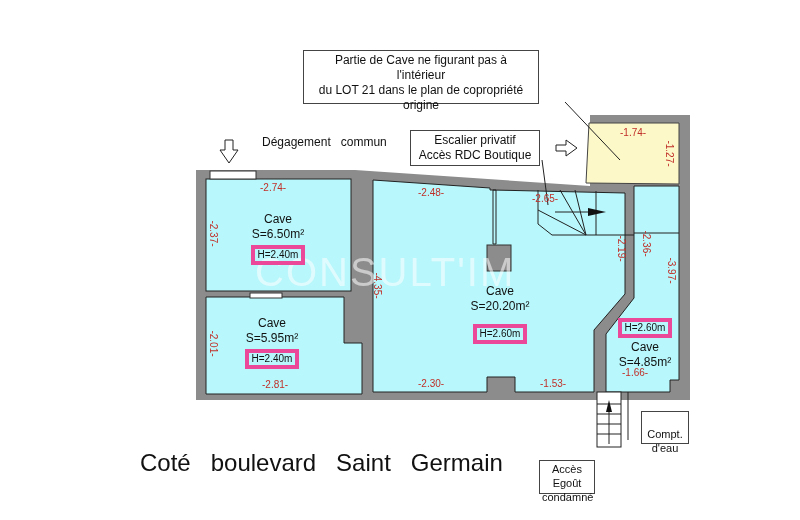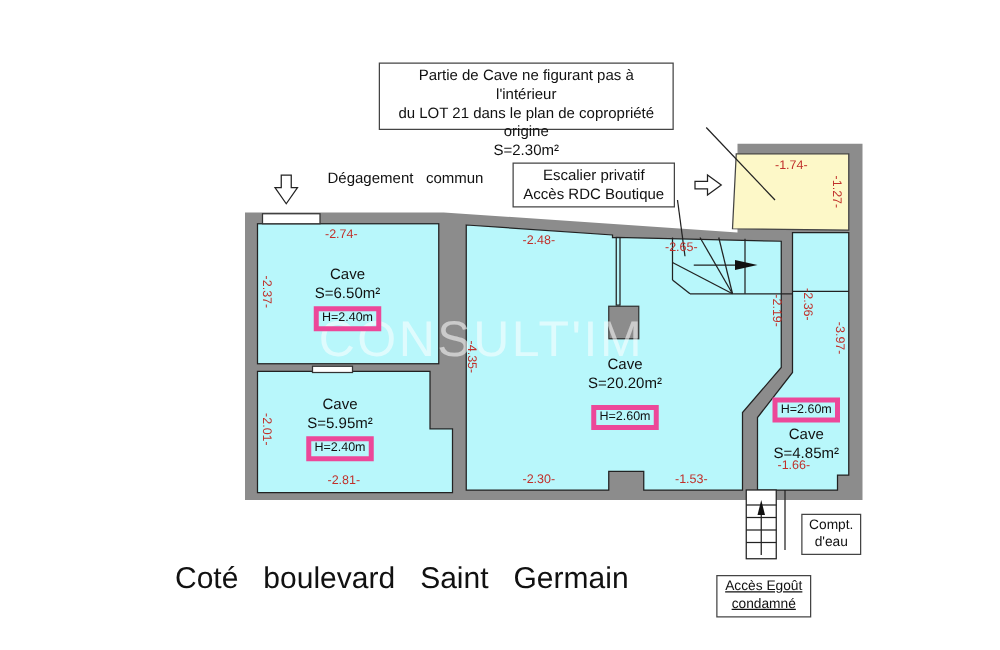--- a/index.html
+++ b/index.html
@@ -69,21 +69,20 @@
   <g stroke="#222" stroke-width="1" fill="#fff">
     <path d="M556,145 L566,145 L566,140 L577,148 L566,156 L566,151 L556,151 Z"></path>
   </g>
 </svg>
 
 <div class="watermark" style="left:255px;top:250px;">CONSULT'IM</div>
 
 <div class="box" style="left:303px;top:50px;width:236px;height:54px;">
   <div>Partie de Cave ne figurant pas à l'intérieur</div>
   <div>du LOT 21 dans le plan de copropriété origine</div>
-  <div>S=2.30m²</div>
 </div>
 
 <div class="lbl" style="left:262px;top:135px;font-size:12px;white-space:pre;">Dégagement   commun</div>
 
 <div class="box" style="left:410px;top:130px;width:130px;height:36px;">
   <div>Escalier privatif</div>
   <div>Accès RDC Boutique</div>
 </div>
 
 <div class="room" style="left:238px;top:212px;width:80px;">
@@ -119,23 +118,23 @@
 <div class="dim" style="left:418px;top:378px;">-2.30-</div>
 <div class="dim" style="left:540px;top:378px;">-1.53-</div>
 <div class="dim" style="left:532px;top:193px;">-2.65-</div>
 <div class="dim vdim" style="left:608px;top:243px;">-2.19-</div>
 <div class="dim vdim" style="left:633px;top:238px;">-2.36-</div>
 <div class="dim vdim" style="left:658px;top:265px;">-3.97-</div>
 <div class="dim" style="left:622px;top:367px;">-1.66-</div>
 <div class="dim" style="left:620px;top:127px;">-1.74-</div>
 <div class="dim vdim" style="left:656px;top:148px;">-1.27-</div>
 
-<div class="box" style="left:641px;top:411px;width:48px;height:33px;padding:1px 2px;font-size:11px;line-height:14px;">
+<div class="box" style="left:641px;top:411px;width:48px;height:33px;padding:15px 2px;font-size:11px;line-height:14px;">
   <div>Compt.</div>
   <div>d'eau</div>
 </div>
 
-<div class="box" style="left:573px;top:460px;width:76px;height:34px;padding:1px 2px;font-size:11px;line-height:14px;text-decoration:underline;">
+<div class="box" style="left:539px;top:460px;width:56px;height:34px;padding:1px 2px;font-size:11px;line-height:14px;">
   <div>Accès Egoût</div>
   <div>condamné</div>
 </div>
 
 <div class="lbl" style="left:140px;top:449px;font-size:24px;white-space:pre;">Coté   boulevard   Saint   Germain</div>
 
 </body></html>

